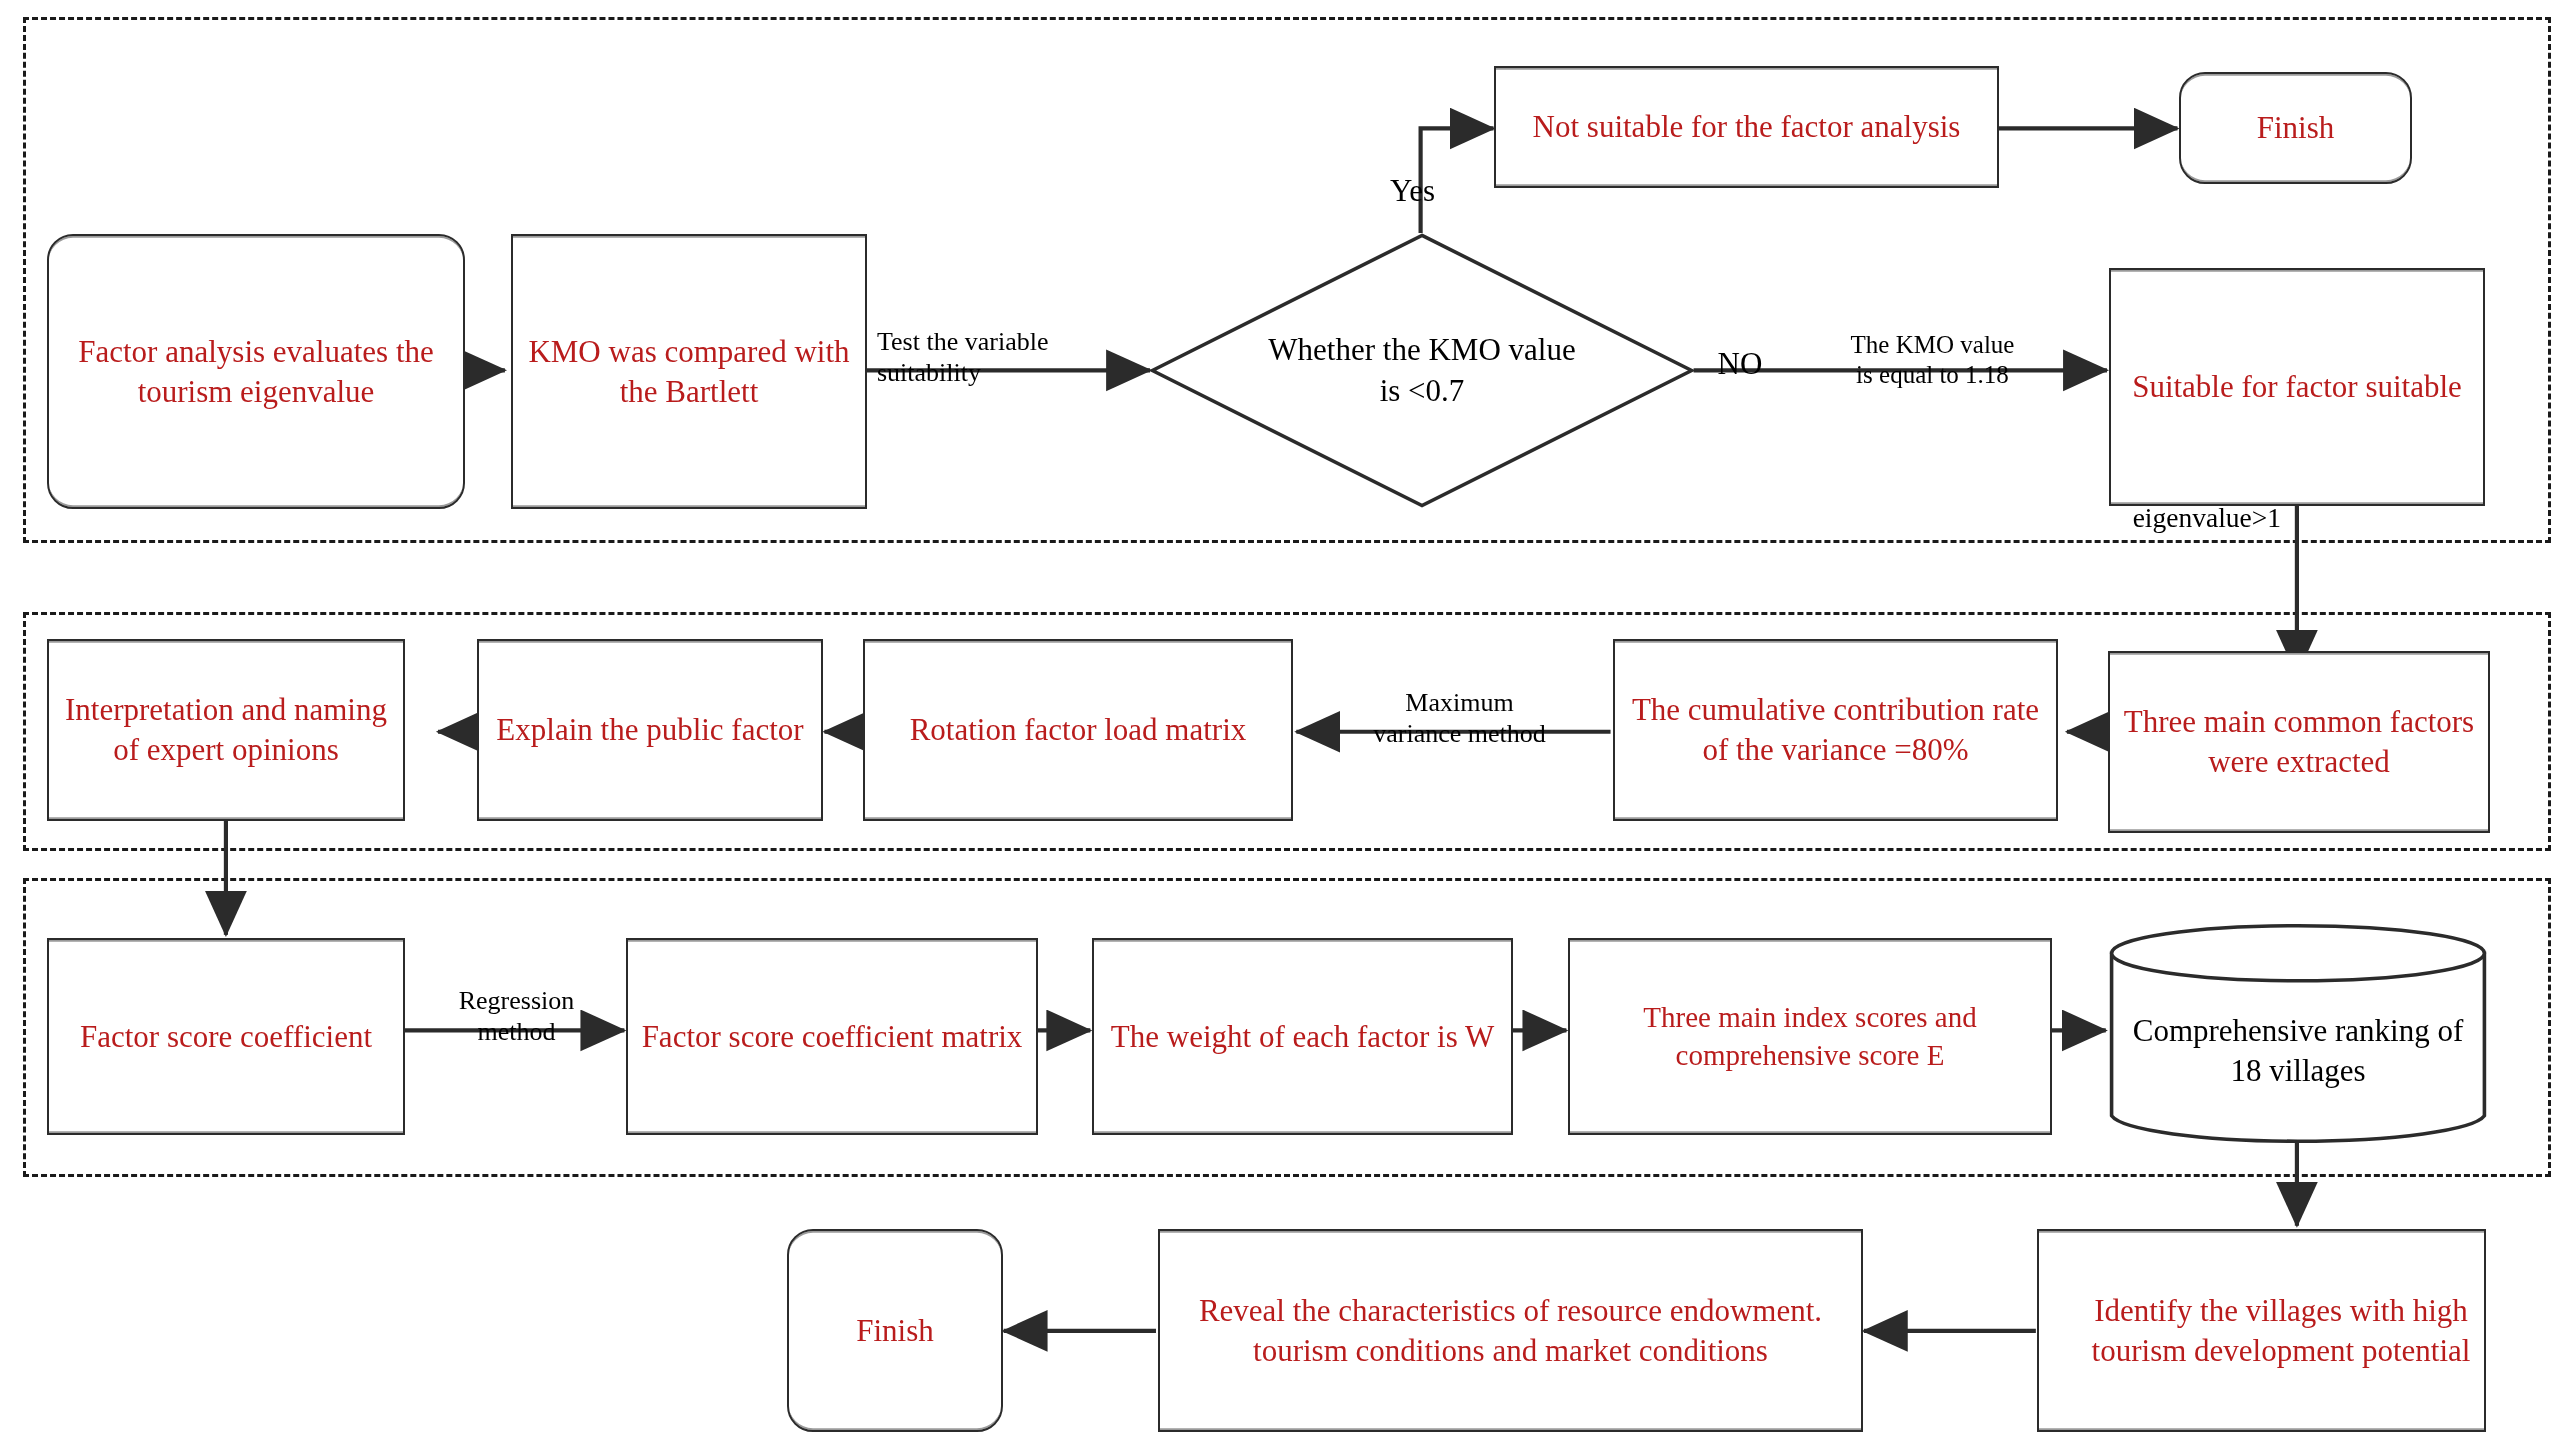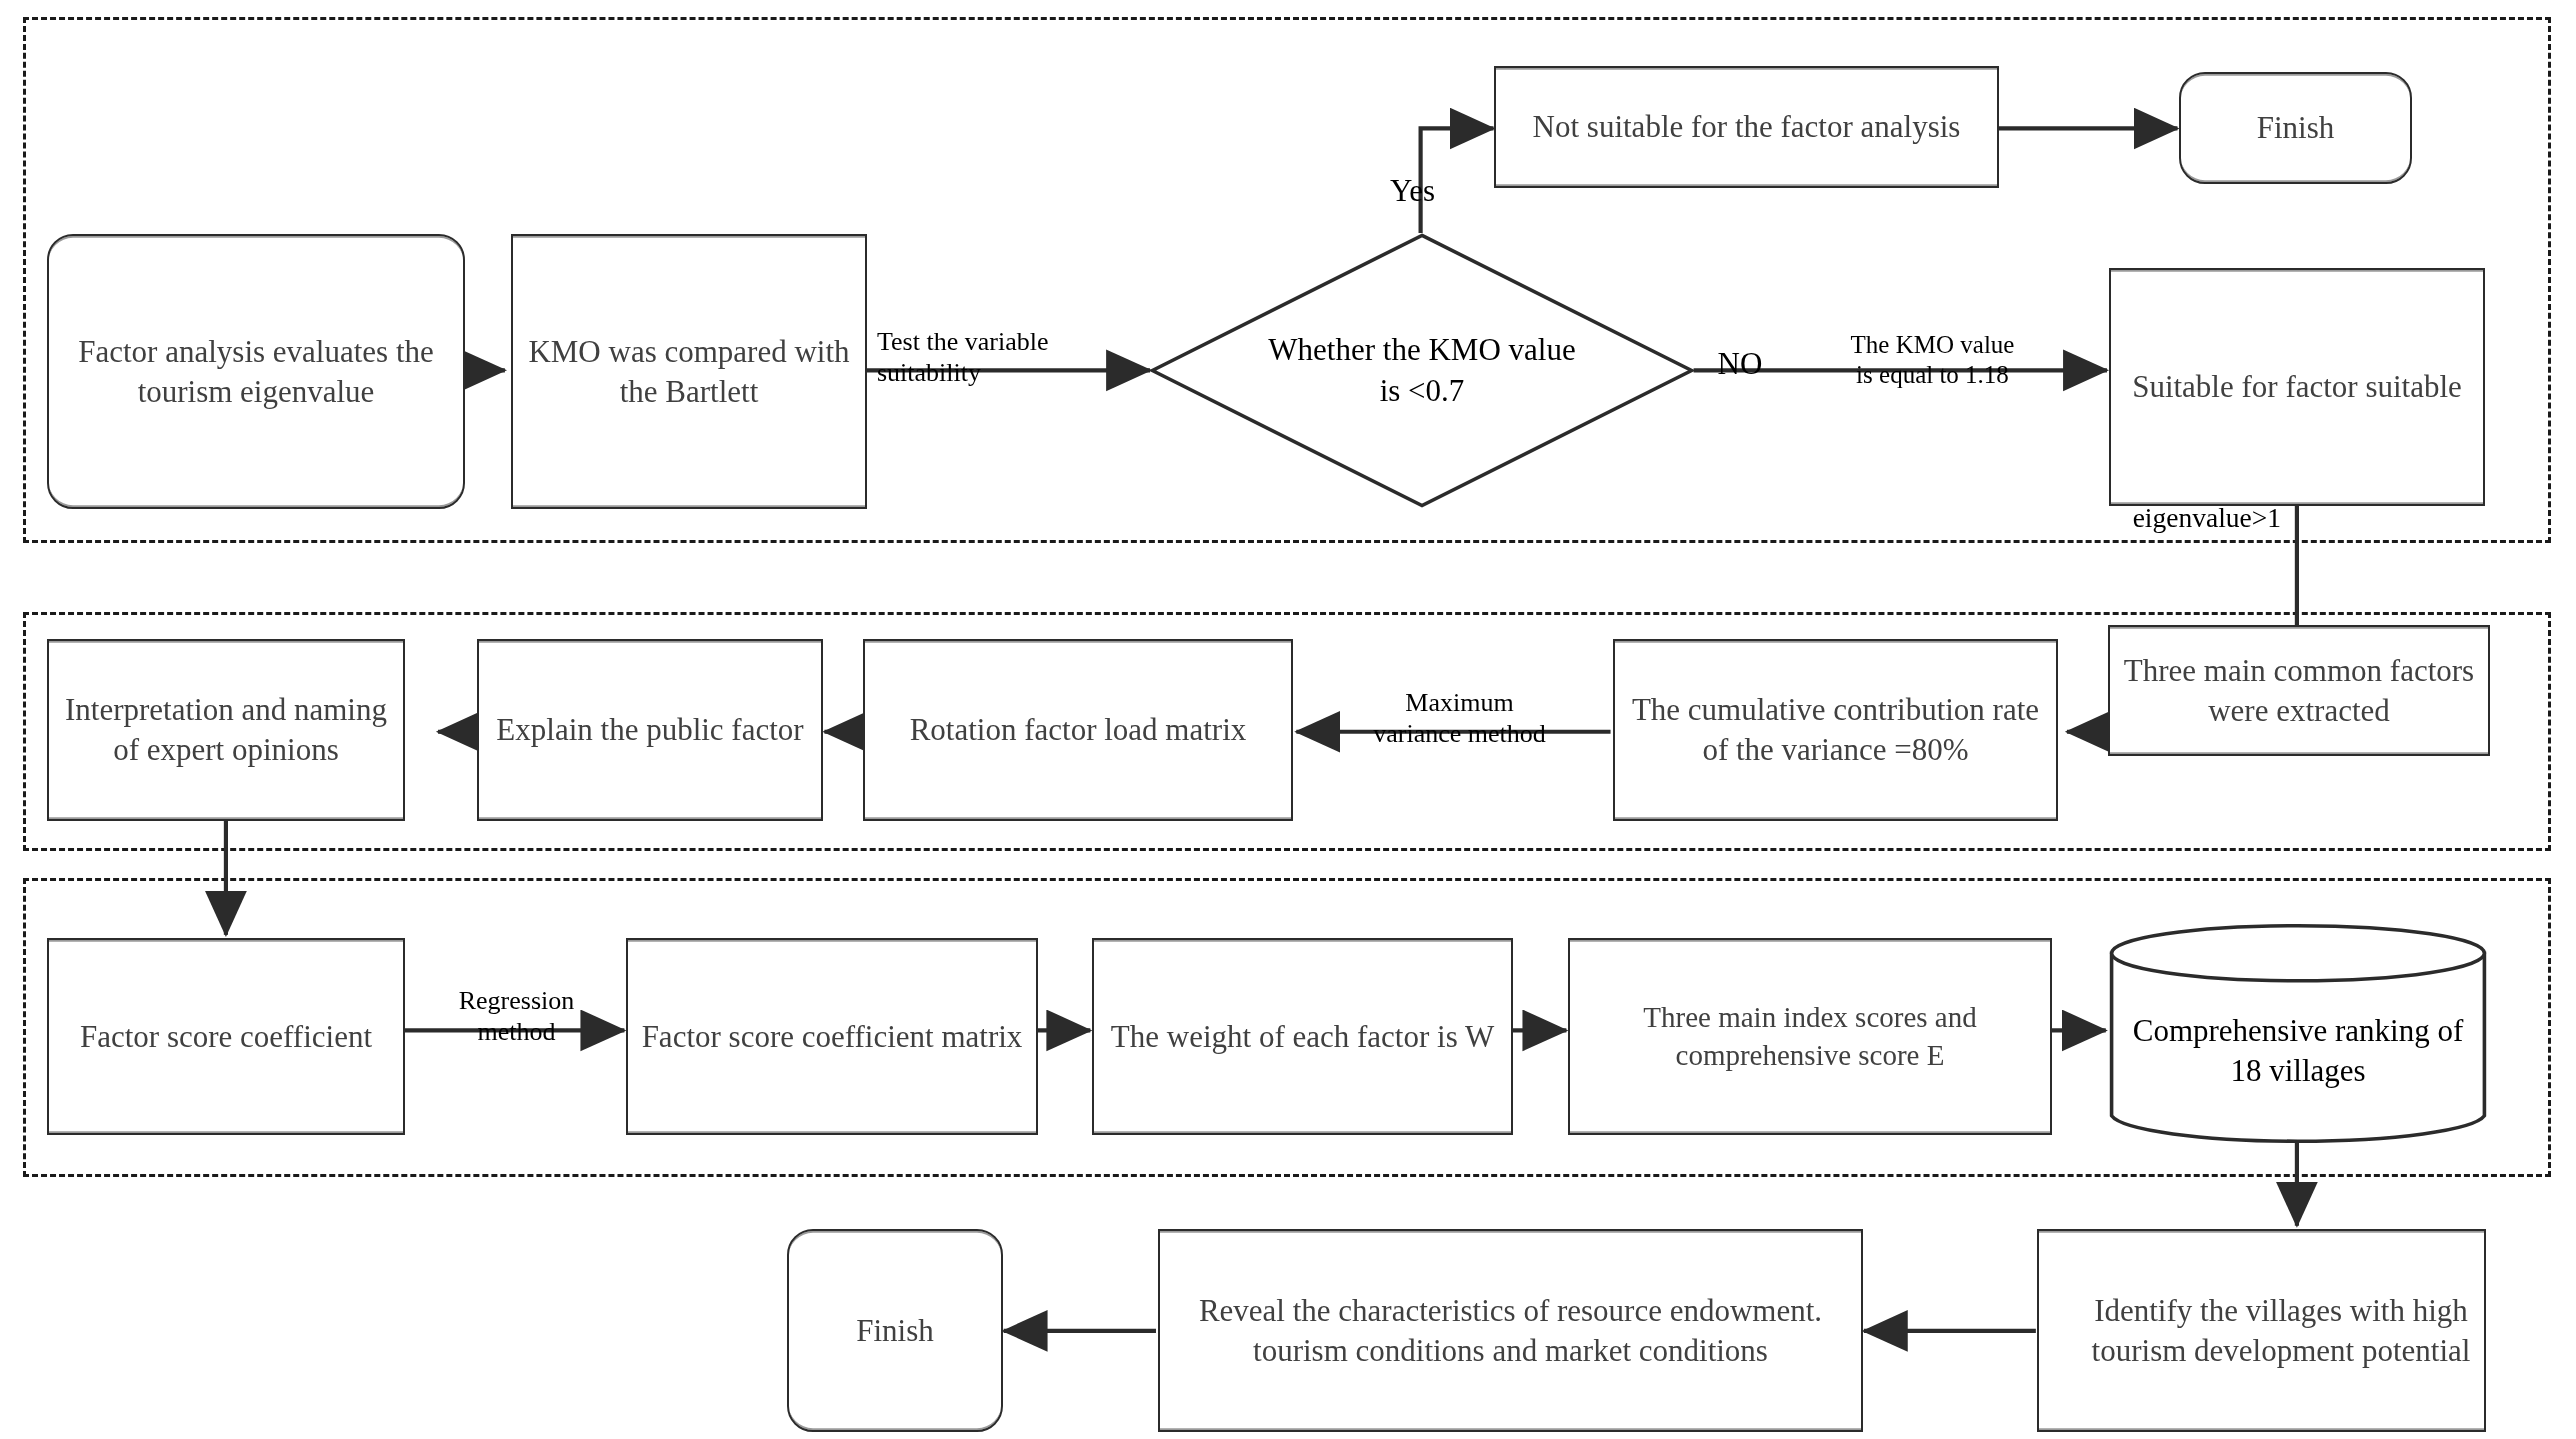--- a/index.html
+++ b/index.html
@@ -27,21 +27,21 @@
     box-sizing: border-box;
   }
   .node {
     position: absolute;
     box-sizing: border-box;
     display: flex;
     align-items: center;
     justify-content: center;
     text-align: center;
     background: #ffffff;
-    color: #404040;
+    color: #b91c1c;
     line-height: 1.28;
     padding: 3.6px 6px;
   }
   .rect {
     border: 2.4px solid #2b2b2b;
     box-shadow: 0 2.4px 0 -0.6px #9a9a9a inset, 0 -2.4px 0 -0.6px #9a9a9a inset;
   }
   .rounded {
     border: 2.4px solid #2b2b2b;
     border-radius: 26px;
@@ -191,21 +191,21 @@
 
   <div class="node rect f52" style="left:47px; top:639px; width:358px; height:182px;">Interpretation and naming of expert opinions</div>
 
   <div class="node rect f52" style="left:863px; top:639px; width:430px; height:182px;">Rotation factor load matrix</div>
 
   <div class="edge-label f44" style="left:1319px; top:688px; width:281px;">Maximum
 variance method</div>
 
   <div class="node rect f52" style="left:1613px; top:639px; width:445px; height:182px;">The cumulative contribution rate of the variance =80%</div>
 
-  <div class="node rect f52" style="left:2108px; top:625px; width:382px; height:131px;">Three main common factors were extracted</div>
+  <div class="node rect f52" style="left:2108px; top:651px; width:382px; height:182px;">Three main common factors were extracted</div>
 
   <div class="node rect f52" style="left:47px; top:938px; width:358px; height:197px;">Factor score coefficient</div>
 
   <div class="edge-label f44" style="left:418px; top:986px; width:197px;">Regression
 method</div>
 
   <div class="node rect f52" style="left:626px; top:938px; width:412px; height:197px;">Factor score coefficient matrix</div>
 
   <div class="node rect f52" style="left:1092px; top:938px; width:421px; height:197px;">The weight of each factor is W</div>
 

